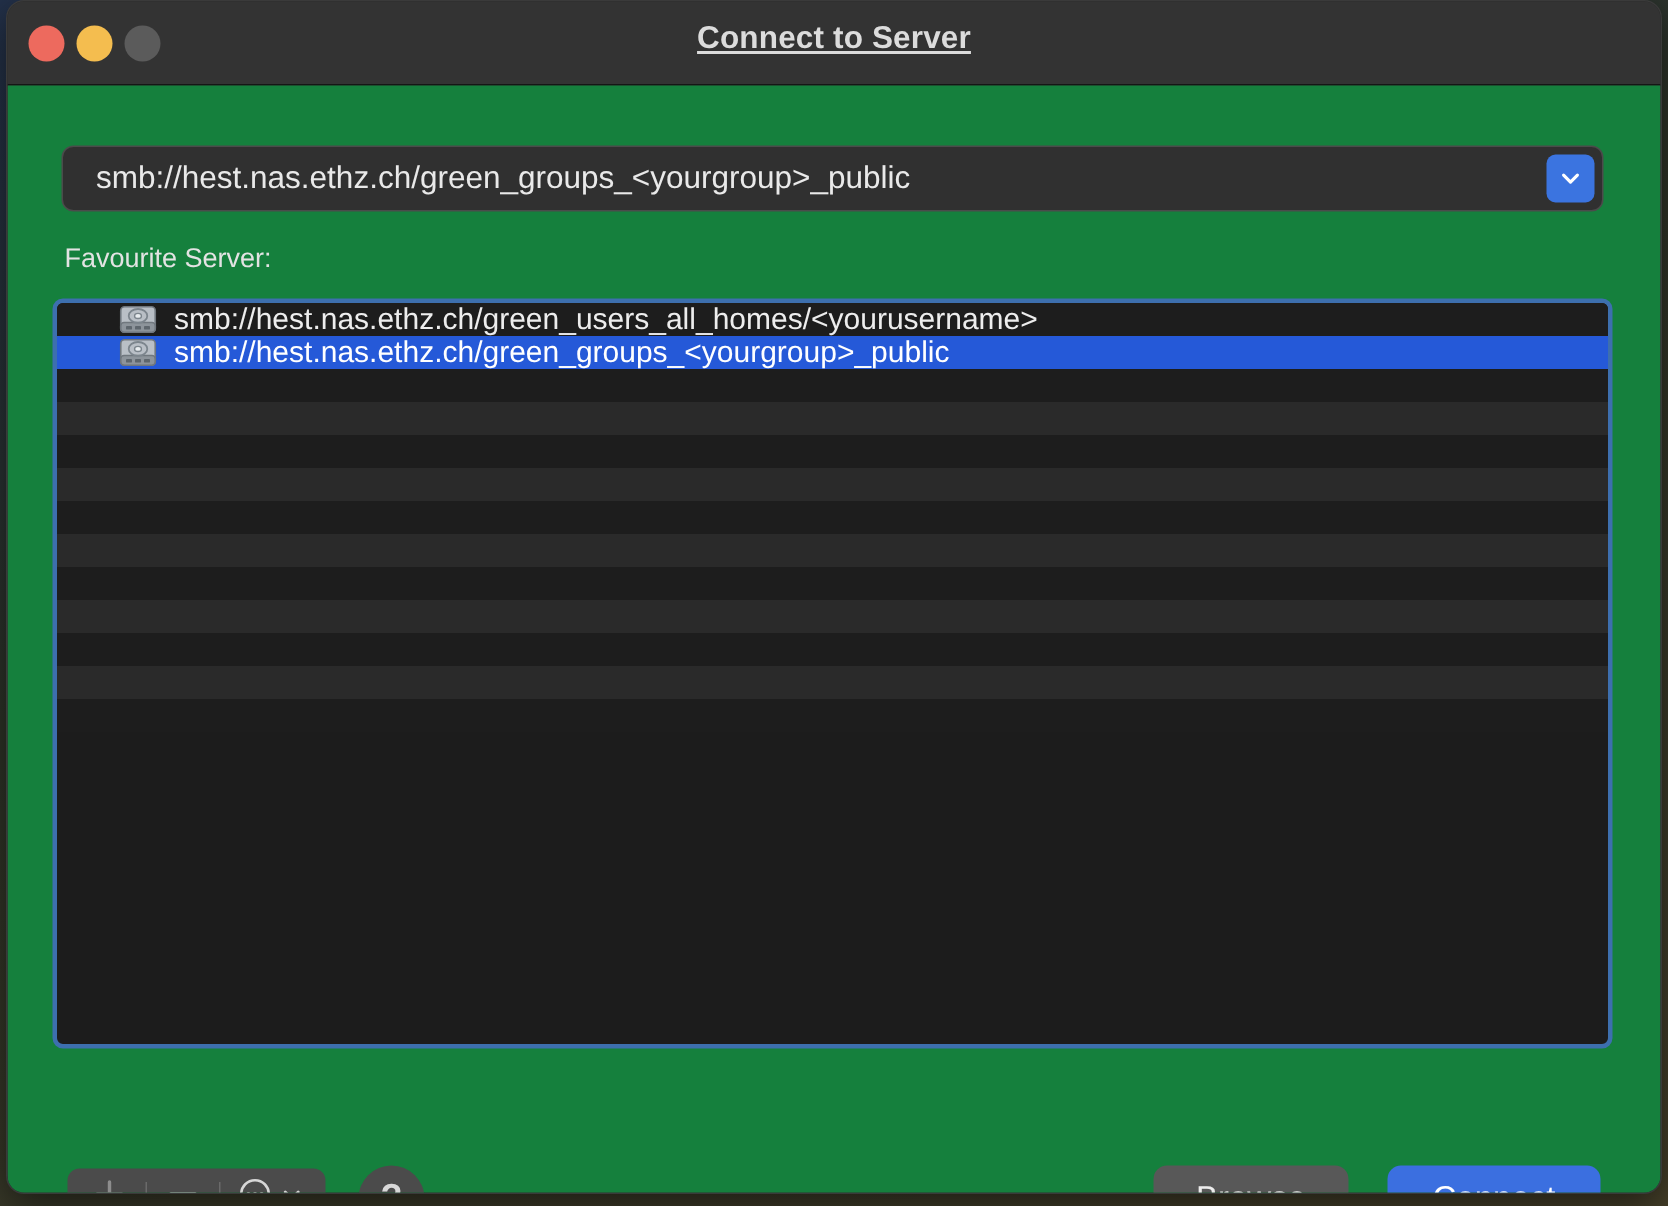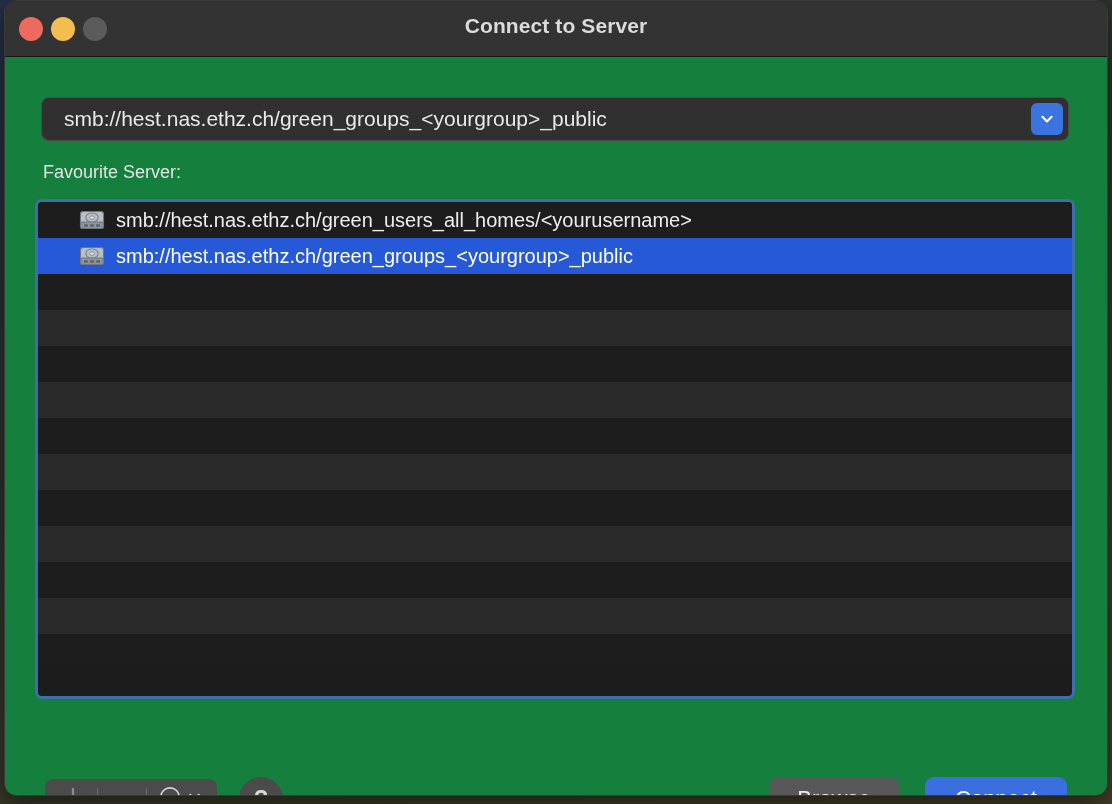--- a/index.html
+++ b/index.html
@@ -57,20 +57,21 @@
   .light.zoom    { background: #5b5b5b; }
 
   .title {
     position: absolute;
     left: 0; right: 0; top: 13px;
     text-align: center;
     font-size: 21px;
     font-weight: bold;
     color: #dcdcdc;
     letter-spacing: 0.1px;
+    text-decoration: underline;
   }
 
   
   .body {
     position: relative;
     height: 740px;
     background: #15803d;
   }
 
   
@@ -134,21 +135,21 @@
     box-sizing: border-box;
     overflow: hidden;
     background: #1c1c1c;
   }
   .list-inner {
     position: absolute;
     inset: 0;
     overflow: hidden;
   }
   .row {
-    height: 36px;
+    height: 22px;
     display: flex;
     align-items: center;
     box-sizing: border-box;
   }
   .row.odd  { background: #1d1d1d; }
   .row.even { background: #2a2a2a; }
   .row.selected { background: #2559d8; }
 
   .row-icon {
     width: 28px;

